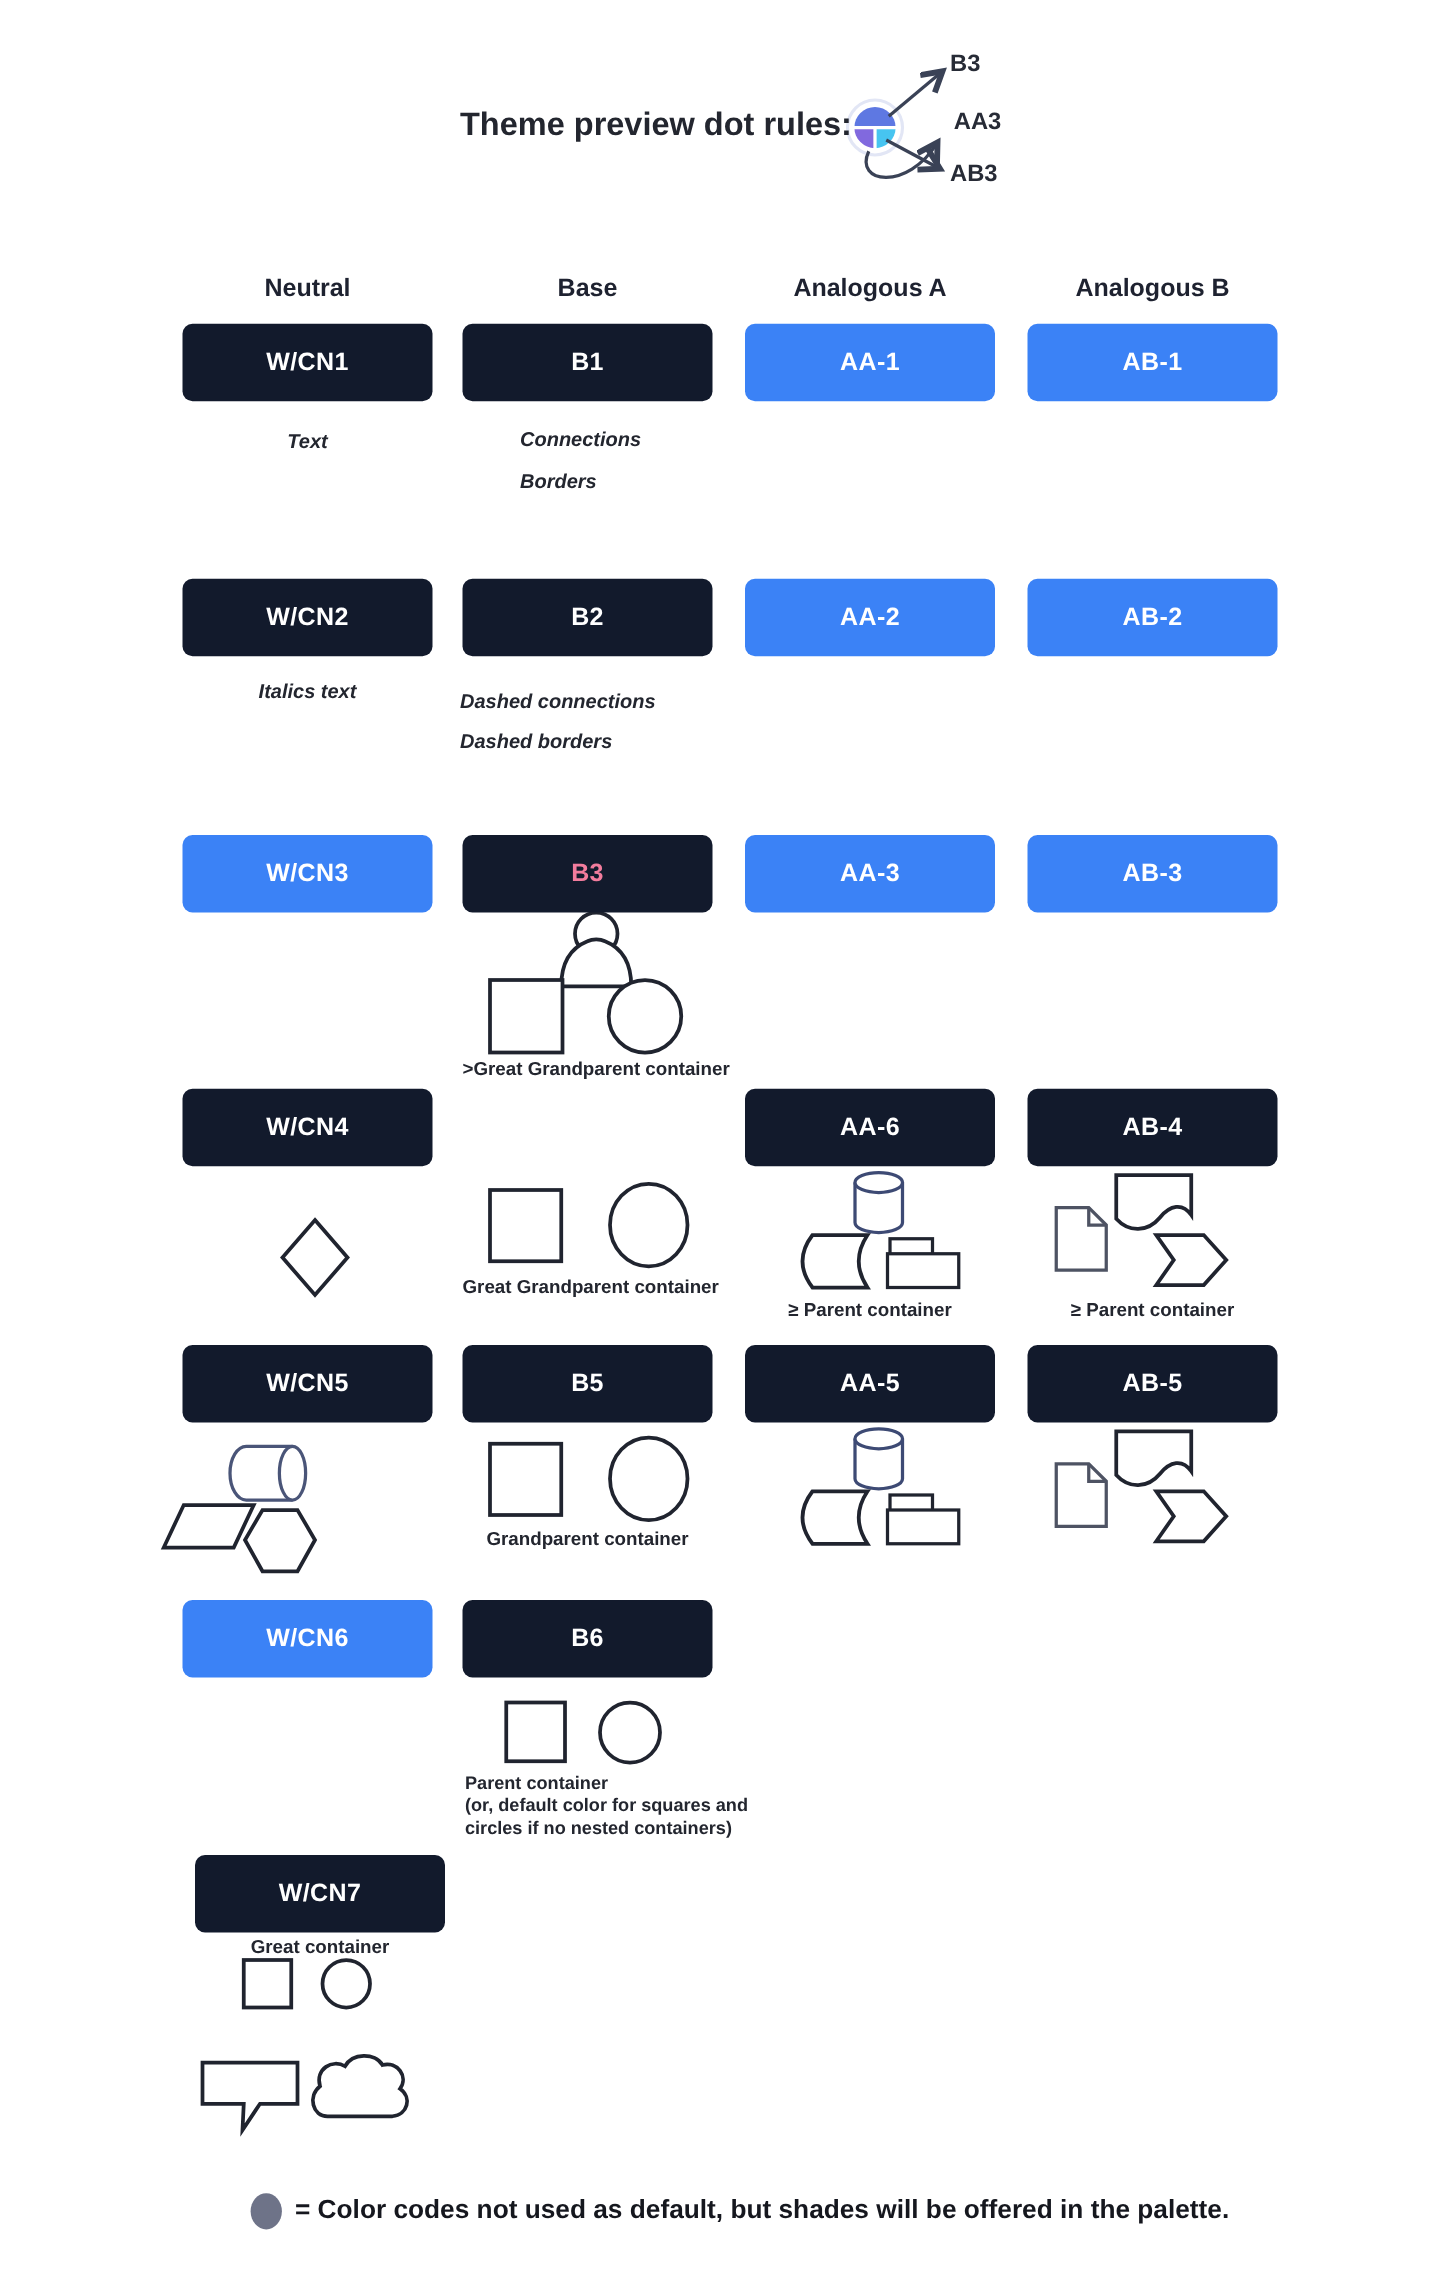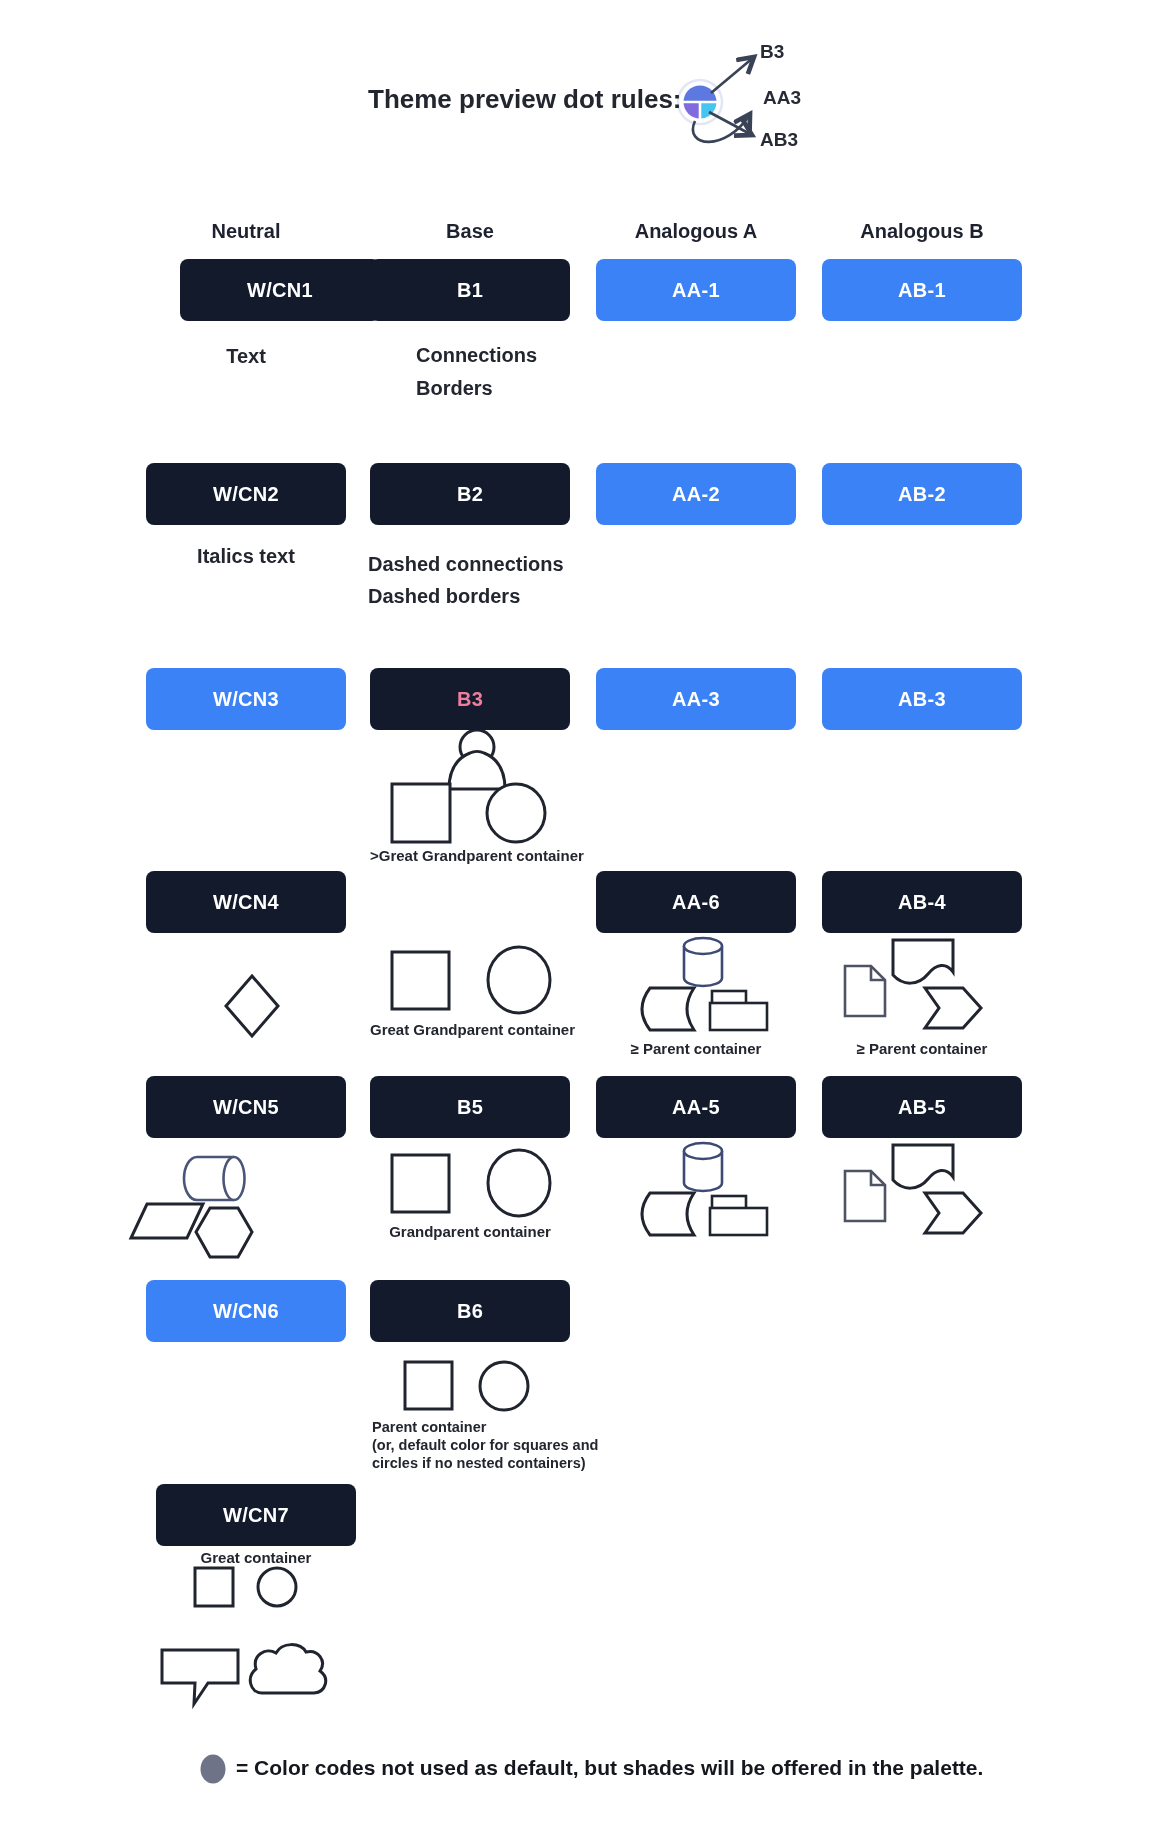--- a/index.html
+++ b/index.html
@@ -9,21 +9,21 @@
   .title{position:absolute;font-size:26px;font-weight:600;color:#23262F;white-space:nowrap;}
   .dotlbl{position:absolute;font-size:19px;font-weight:600;color:#272B36;white-space:nowrap;}
   .hdr{position:absolute;width:200px;text-align:center;font-size:20px;font-weight:bold;color:#1E2230;}
   .sw{position:absolute;width:200px;height:62px;border-radius:8px;display:flex;align-items:center;justify-content:center;
       font-size:20px;font-weight:bold;color:#ffffff;letter-spacing:.3px;}
   .sw.dark{background:#121A2C;}
   .sw.gray{background:#3b82f6;}
   .sw.pinktext{color:#F27C9D;}
   .cap{position:absolute;color:#23262F;font-weight:bold;white-space:nowrap;}
   .cap-c{width:200px;text-align:center;}
-  .f20{font-size:20px;}
+  .f20{font-size:16px;font-style:italic;}
   .f15{font-size:15px;}
   .f14{font-size:14.5px;}
   .footer-text{position:absolute;font-size:21px;font-weight:bold;color:#15171E;white-space:nowrap;}
 </style>
 </head>
 <body>
 
 <div id="canvas">
 
   <svg id="shape-layer" width="1164" height="1822" viewBox="0 0 1164 1822">
@@ -113,21 +113,21 @@
   <div class="title" style="left:368px;top:84px;">Theme preview dot rules:</div>
   <div class="dotlbl" style="left:760px;top:41px;">B3</div>
   <div class="dotlbl" style="left:763px;top:87px;">AA3</div>
   <div class="dotlbl" style="left:760px;top:129px;">AB3</div>
 
   <div class="hdr" style="left:146px;top:220px;">Neutral</div>
   <div class="hdr" style="left:370px;top:220px;">Base</div>
   <div class="hdr" style="left:596px;top:220px;">Analogous A</div>
   <div class="hdr" style="left:822px;top:220px;">Analogous B</div>
 
-  <div class="sw dark" style="left:146px;top:259px;margin-left:34px;">W/CN1</div>
+  <div class="sw dark" style="left:146px;top:259px;">W/CN1</div>
   <div class="sw dark" style="left:370px;top:259px;">B1</div>
   <div class="sw gray" style="left:596px;top:259px;">AA-1</div>
   <div class="sw gray" style="left:822px;top:259px;">AB-1</div>
 
   <div class="cap cap-c f20" style="left:146px;top:345px;">Text</div>
   <div class="cap f20" style="left:416px;top:344px;">Connections</div>
   <div class="cap f20" style="left:416px;top:377px;">Borders</div>
 
   <div class="sw dark" style="left:146px;top:463px;">W/CN2</div>
   <div class="sw dark" style="left:370px;top:463px;">B2</div>

